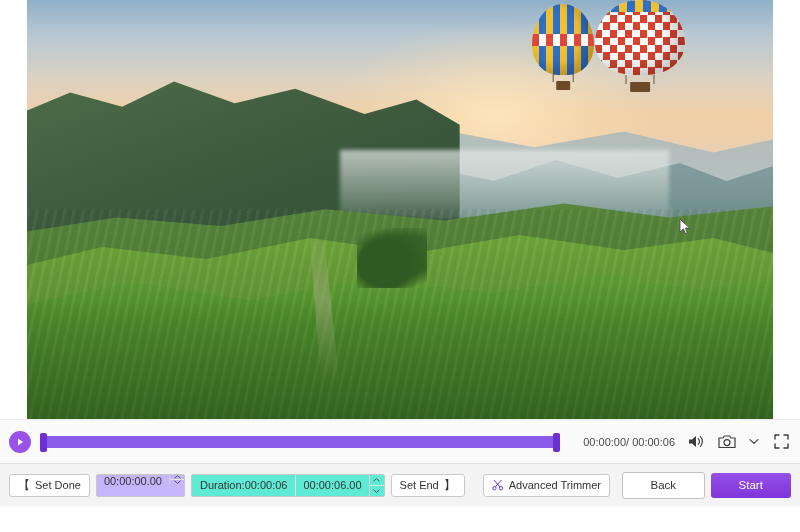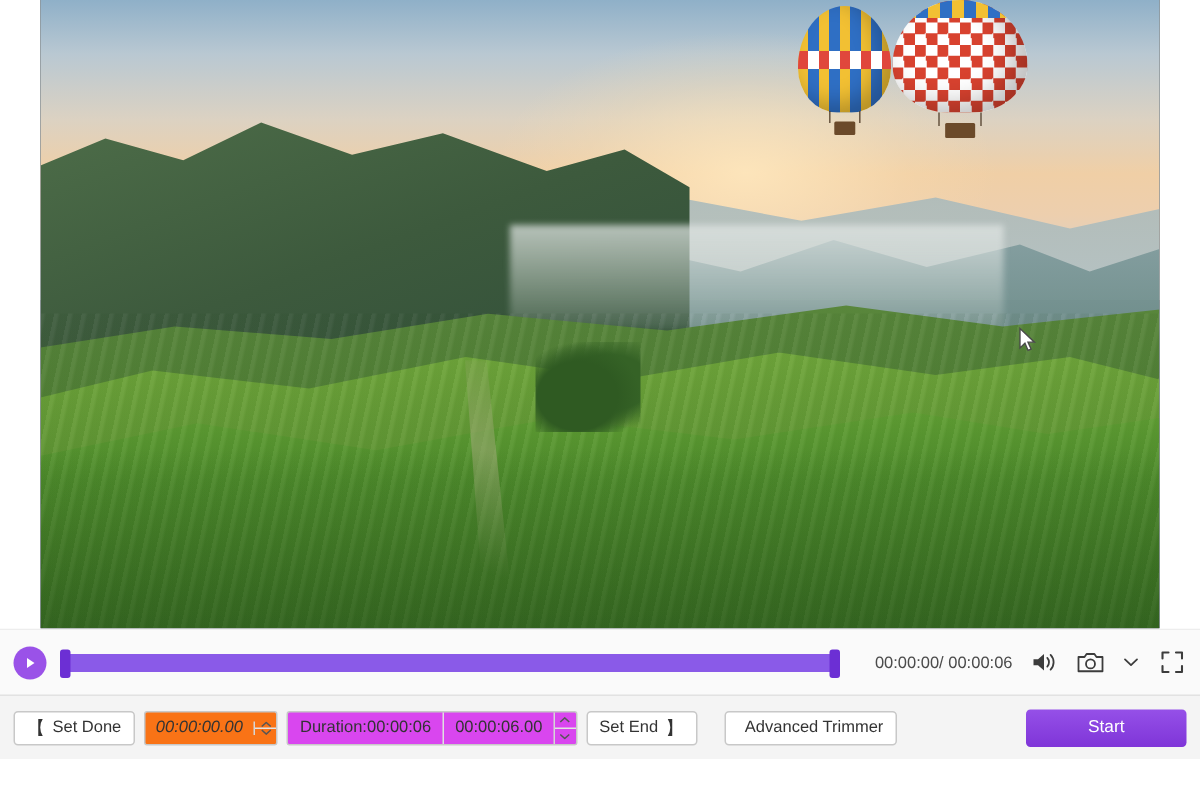--- a/index.html
+++ b/index.html
@@ -328,26 +328,25 @@
     white-space: nowrap;
   }
   .bracket {
     font-size: 12px;
     color: #333333;
     line-height: 1;
   }
   .spin-field {
     height: 23px;
     border: 1px solid #c8c8c8;
-    background: #f97316;
+    background: #c4b5fd;
     border-radius: 2px;
     display: flex;
-    align-items: center;
+    align-items: flex-start;
     box-sizing: border-box;
-    font-style: italic;
   }
   .spin-value {
     display: flex;
     align-items: center;
     font-size: 11px;
     color: #333333;
     padding: 0 7px;
     white-space: nowrap;
   }
   .spin-arrows {
@@ -359,21 +358,21 @@
   .spin-arrows > div {
     flex: 1;
     display: flex;
     align-items: center;
     justify-content: center;
   }
   .spin-arrows > div:first-child { border-bottom: 1px solid #e3e3e3; }
   .dur-field {
     height: 23px;
     border: 1px solid #c8c8c8;
-    background: #d946ef;
+    background: #5eead4;
     border-radius: 2px;
     display: flex;
     align-items: center;
     box-sizing: border-box;
   }
   .dur-label {
     font-size: 11px;
     color: #333333;
     padding: 0 8px;
     border-right: 1px solid #e0e0e0;
@@ -401,21 +400,21 @@
     border-radius: 3px;
     background: #8a3fe0;
     background: linear-gradient(180deg, #9550e8 0%, #7f35d8 100%);
     display: flex;
     align-items: center;
     justify-content: center;
     font-size: 11.5px;
     color: #ffffff;
   }
   .adv-trim {
-    width: 115px;
+    width: 137px;
     margin-left: 12px;
   }
 </style>
 </head>
 <body>
 
 <div class="app">
 
 
   <div class="video-area">
@@ -549,18 +548,21 @@
         <circle cx="2.4" cy="9.2" r="1.7" fill="none" stroke="#6d3bd6" stroke-width="1"></circle>
         <circle cx="9.0" cy="9.2" r="1.7" fill="none" stroke="#6d3bd6" stroke-width="1"></circle>
         <line x1="3.4" y1="7.9" x2="9.4" y2="1" stroke="#6d3bd6" stroke-width="1"></line>
         <line x1="8.0" y1="7.9" x2="2.0" y2="1" stroke="#6d3bd6" stroke-width="1"></line>
       </svg>
       <span>Advanced Trimmer</span>
     </div>
 
     <div class="spacer"></div>
 
+    <div class="btn-back">
+      <span>Back</span>
+    </div>
 
     <div class="btn-done">
       <span>Start</span>
     </div>
   </div>
 </div>
 
 </body></html>

